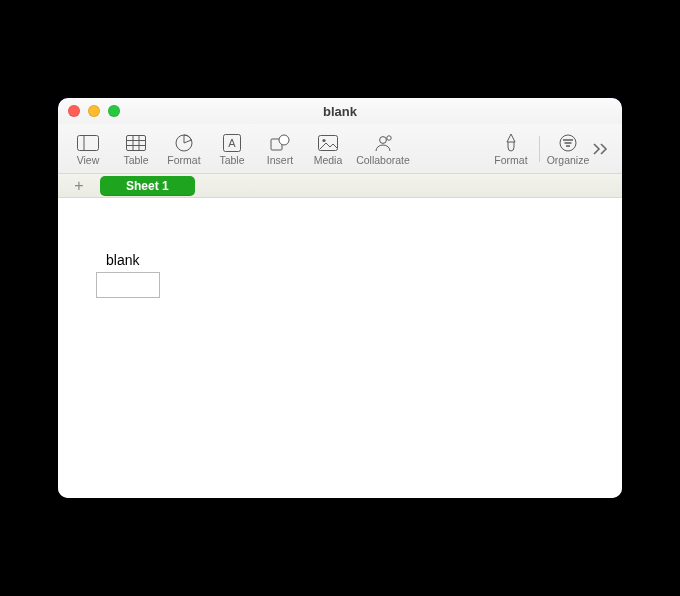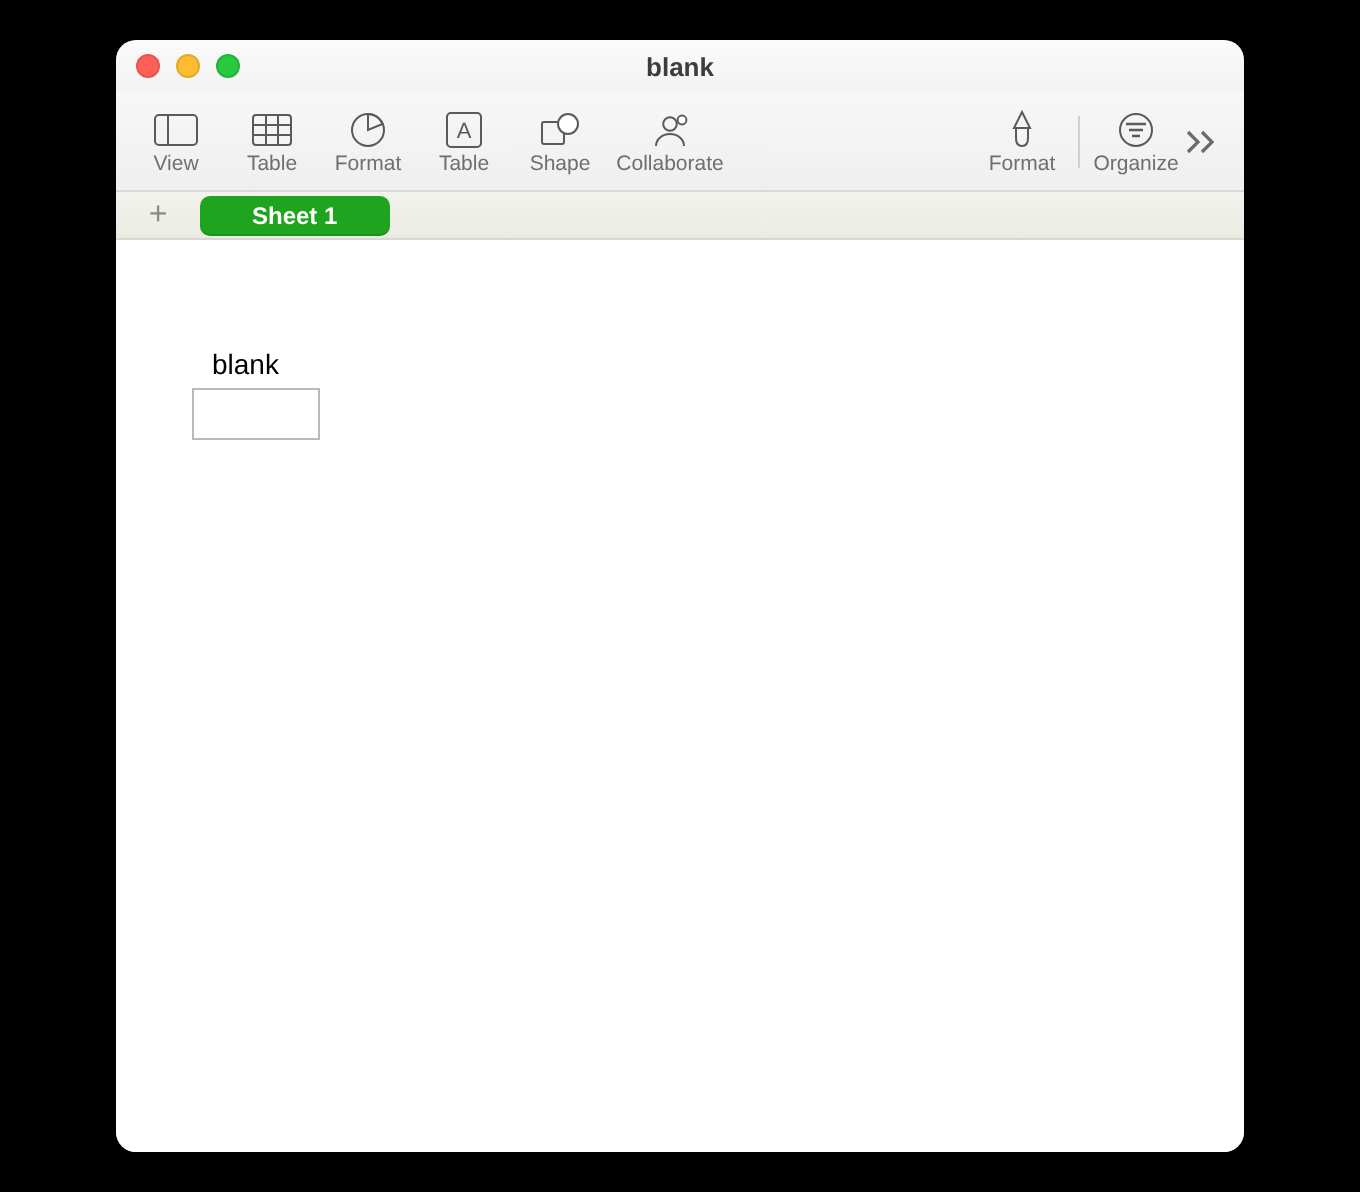--- a/index.html
+++ b/index.html
@@ -7,21 +7,21 @@
       background: #000;
       width: 680px;
       height: 596px;
       font-family: -apple-system, "Helvetica Neue", Arial, sans-serif;
       display: flex;
       align-items: center;
       justify-content: center;
     }
     .window {
       width: 564px;
-      height: 556px;
+      height: 400px;
       background: #c4b5fd;
       border-radius: 10px;
       box-shadow: 0 10px 40px rgba(0,0,0,0.5);
       overflow: hidden;
       display: flex;
       flex-direction: column;
       position: relative;
     }
     .titlebar {
       height: 26px;
@@ -169,23 +169,33 @@
       <div class="lbl">Table</div>
     </div>
 
     <div class="tool">
       <div class="ic">
         <svg width="20" height="18" viewBox="0 0 20 18">
             <rect x="1" y="5" width="11" height="11" rx="1" fill="none" stroke="#5a5a5a"></rect>
             <circle cx="14" cy="6" r="5" fill="#fff" stroke="#5a5a5a"></circle>
           </svg>
       </div>
-      <div class="lbl">Shape</div>
-    </div>
-
+      <div class="lbl">Insert</div>
+    </div>
+
+    <div class="tool">
+      <div class="ic">
+        <svg width="20" height="16" viewBox="0 0 20 16">
+            <rect x="0.5" y="0.5" width="19" height="15" rx="2" fill="none" stroke="#5a5a5a"></rect>
+            <circle cx="6" cy="5.5" r="1.6" fill="#5a5a5a"></circle>
+            <path d="M2 14 L8 8 L12 12 L15 9 L19 13" fill="none" stroke="#5a5a5a"></path>
+          </svg>
+      </div>
+      <div class="lbl">Media</div>
+    </div>
 
     <div class="tool" style="width:62px">
       <div class="ic">
         <svg width="20" height="18" viewBox="0 0 20 18">
             <circle cx="10" cy="6" r="3.4" fill="none" stroke="#5a5a5a"></circle>
             <path d="M3 17 a7 6 0 0 1 14 0" fill="none" stroke="#5a5a5a"></path>
             <circle cx="16" cy="4" r="2.2" fill="#fff" stroke="#5a5a5a"></circle>
           </svg>
       </div>
       <div class="lbl">Collaborate</div>

